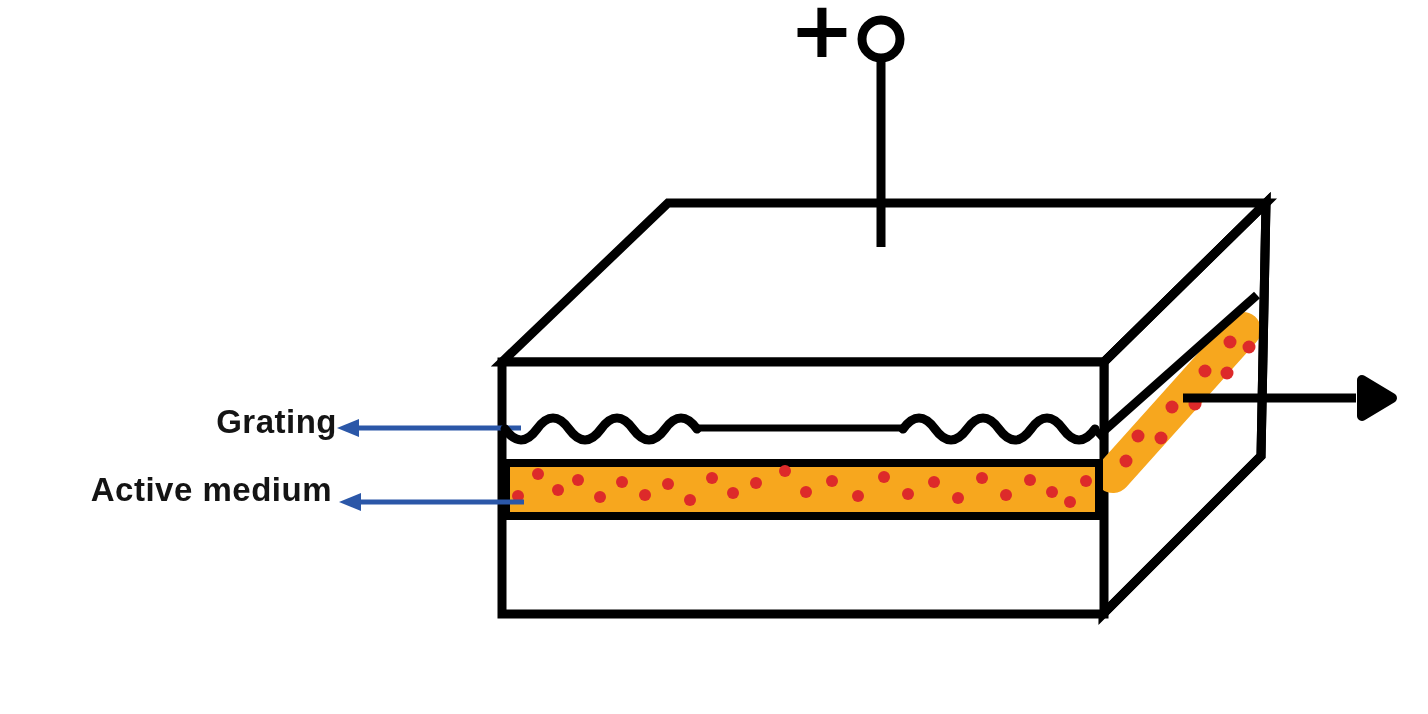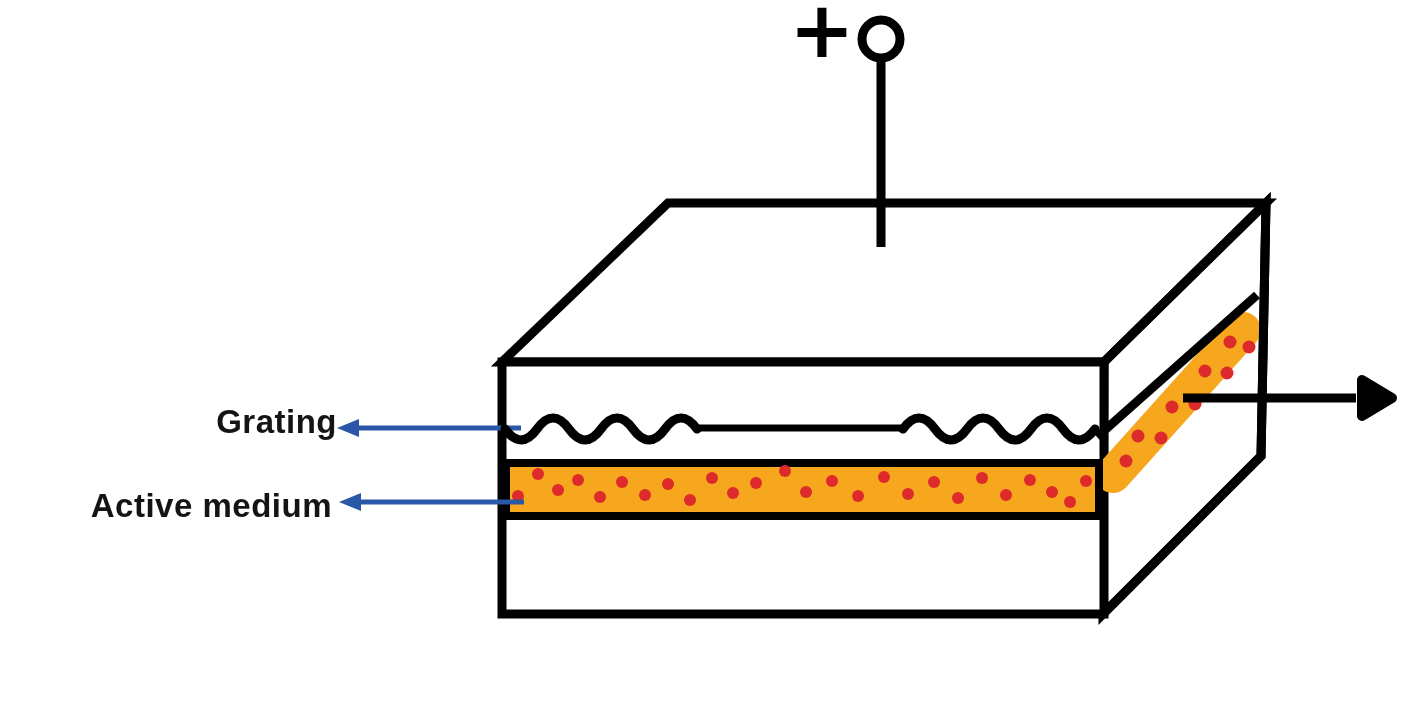--- a/index.html
+++ b/index.html
@@ -33,21 +33,21 @@
     position:absolute;
     color:var(--ink,#141414);
     font-size:33px;
     font-weight:600;
     letter-spacing:.5px;
     line-height:36px;
     white-space:nowrap;
     text-align:left;
   }
   .label-grating{top:404px;right:1091px;}
-  .label-active{top:488px;right:1096px;}
+  .label-active{top:472px;right:1096px;}
 </style>
 </head>
 <body>
 
 <div class="canvas">
 
   <svg width="1428" height="714" viewBox="0 0 1428 714">
 
     <g>
       <polygon class="face" points="502,362 668,203 1266,203 1104,362"></polygon>

